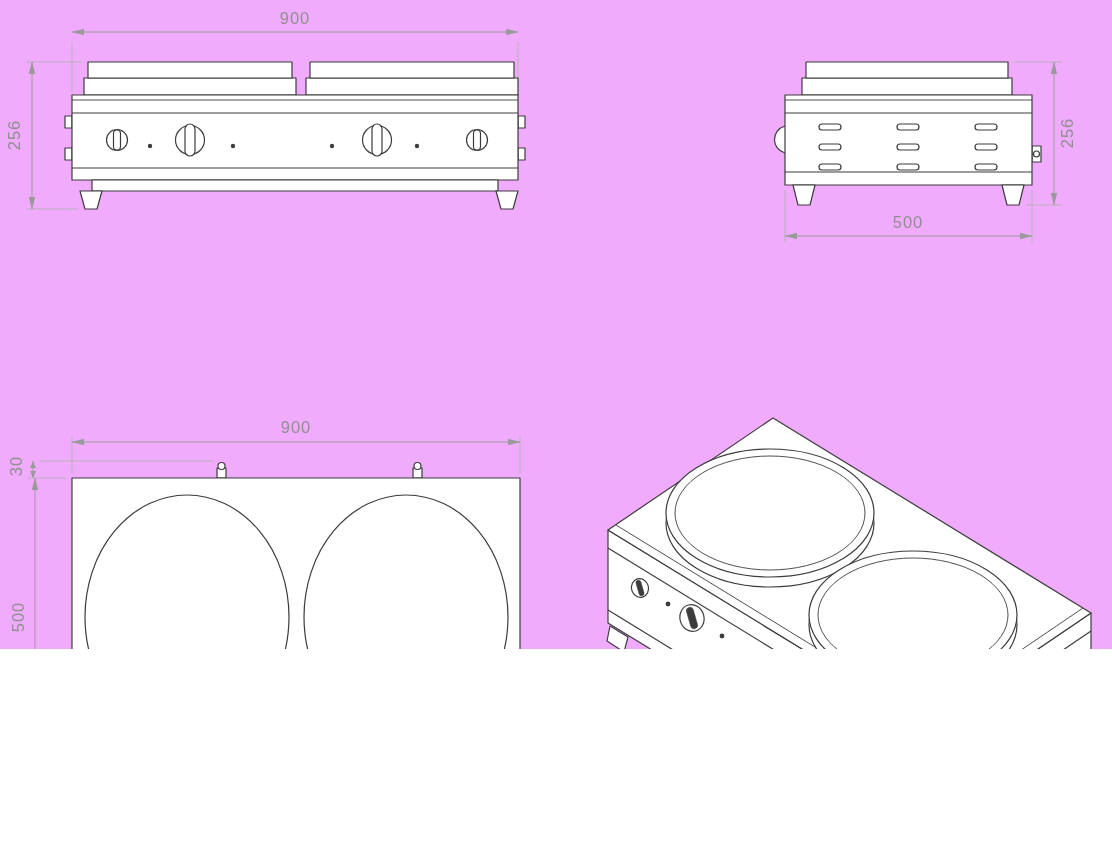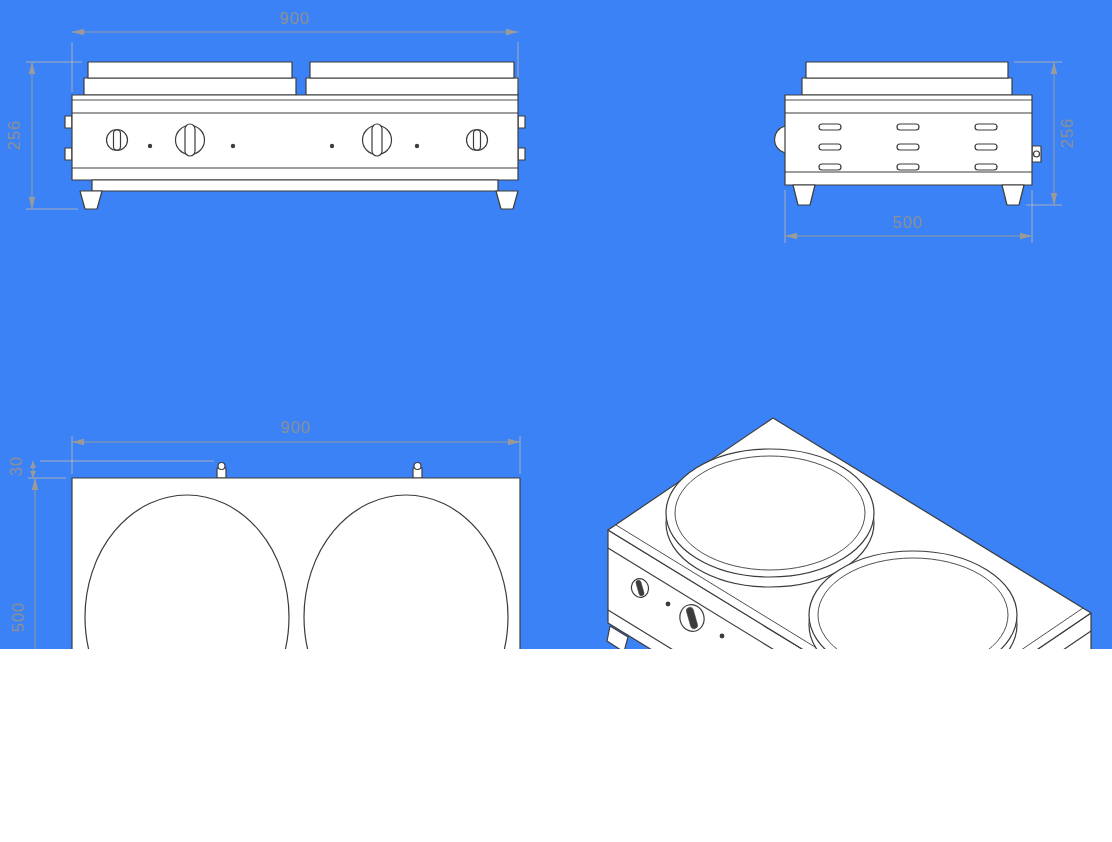--- a/index.html
+++ b/index.html
@@ -1,17 +1,17 @@
 <!DOCTYPE html>
 <html><head>
 <meta charset="utf-8">
 <title>Drawing</title>
 <style>
   html,body{margin:0;padding:0;background:#ffffff;}
-  .canvas{width:1112px;height:649px;position:relative;background:#3b82f6;overflow:hidden;}
+  .canvas{width:1112px;height:649px;position:relative;background:#f0abfc;overflow:hidden;}
   svg{display:block;}
   
   .obj rect,.obj polygon,.obj circle,.obj ellipse,.obj path{fill:#ffffff;stroke:#3c3c3c;stroke-width:1.2;stroke-linejoin:round;}
   .obj line{stroke:#3c3c3c;stroke-width:1.2;}
   .obj .thin{stroke-width:0.9;}
   .obj .dot{fill:#3c3c3c;stroke:none;}
   .obj .darkfill{fill:#3c3c3c;stroke:#3c3c3c;stroke-width:0.5;}
   
   .ext{stroke:#b3b3b3;stroke-width:0.9;fill:none;}
   .dim{stroke:#9a9a9a;stroke-width:1;fill:none;}

